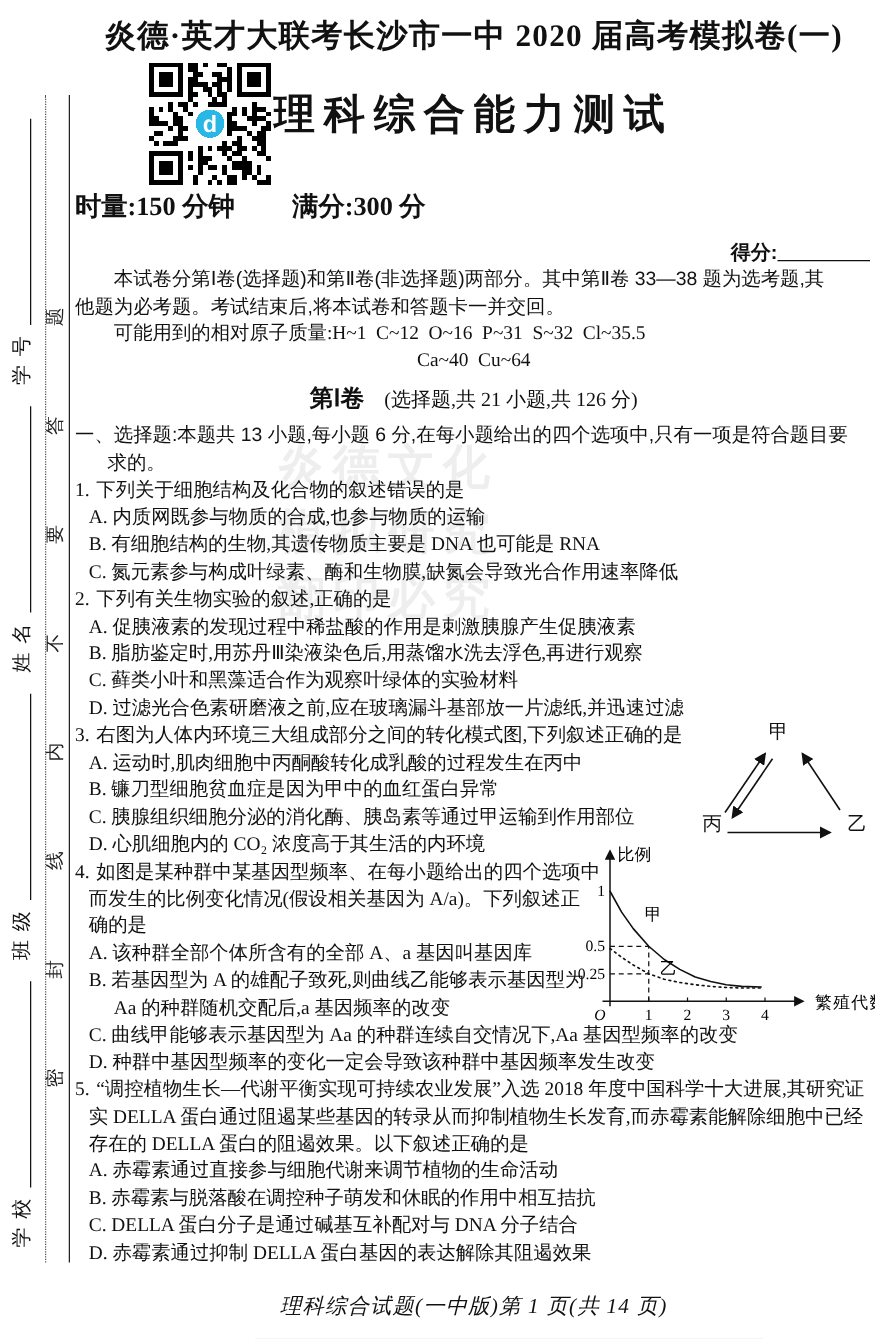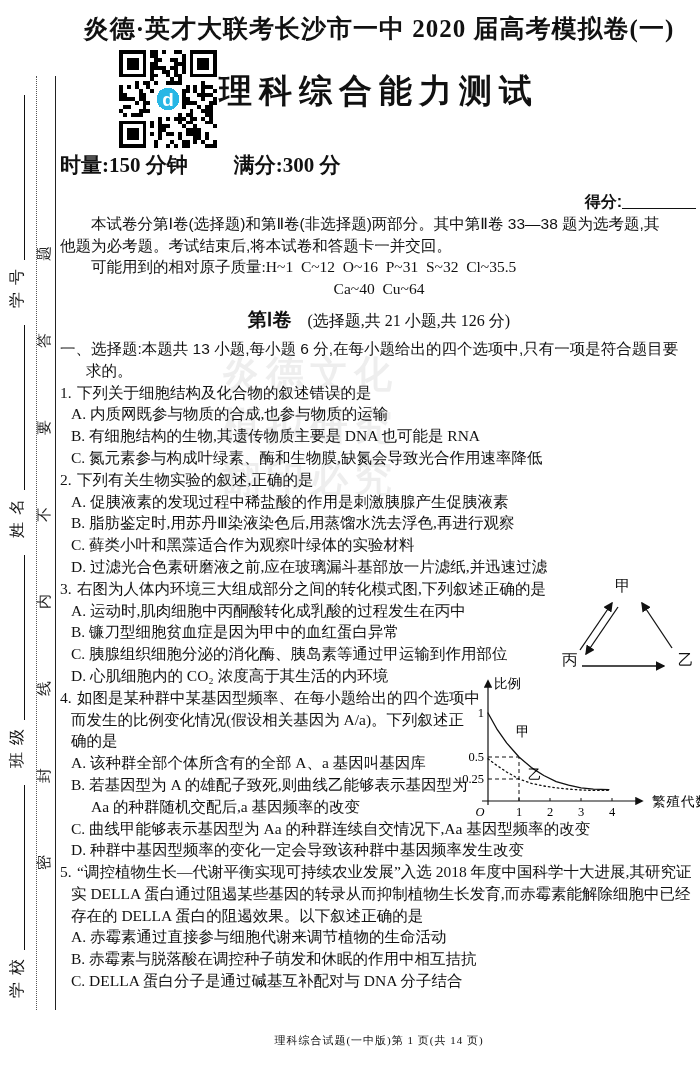--- a/index.html
+++ b/index.html
@@ -66,21 +66,21 @@
   .tri-box svg{position:absolute;left:0;top:0}
   .tri-lab{position:absolute;font-size:15.5px;line-height:16px}
   .tri-top{left:61px;top:-2px}
   .tri-bl{left:8px;top:72px}
   .tri-br{left:124px;top:72px}
 
   
   .chart-box{position:absolute;left:396px;top:-16px;width:245px;height:152px}
 
   .footer{position:absolute;left:60px;top:1033px;width:638px;text-align:center;
-          font-size:11px;letter-spacing:1px}
+          font-size:17px;font-style:italic;letter-spacing:1px}
 </style>
 </head>
 <body>
 
 <div id="page">
 
   <div class="v-line-dotted"></div>
   <div class="v-line-solid"></div>
 
   <div class="fill-strip">
@@ -400,18 +400,19 @@
         </svg>
     </div>
 
     <div class="q">
       <div class="qline"><span class="qnum">5.</span><span>“调控植物生长—代谢平衡实现可持续农业发展”入选 2018 年度中国科学十大进展,其研究证</span></div>
       <div class="qline opt">实 DELLA 蛋白通过阻遏某些基因的转录从而抑制植物生长发育,而赤霉素能解除细胞中已经</div>
       <div class="qline opt">存在的 DELLA 蛋白的阻遏效果。以下叙述正确的是</div>
       <div class="qline opt">A. 赤霉素通过直接参与细胞代谢来调节植物的生命活动</div>
       <div class="qline opt">B. 赤霉素与脱落酸在调控种子萌发和休眠的作用中相互拮抗</div>
       <div class="qline opt">C. DELLA 蛋白分子是通过碱基互补配对与 DNA 分子结合</div>
+      <div class="qline opt">D. 赤霉素通过抑制 DELLA 蛋白基因的表达解除其阻遏效果</div>
     </div>
 
   </div>
 
   <div class="footer">理科综合试题(一中版)第 1 页(共 14 页)</div>
 </div>
 
 </body></html>

